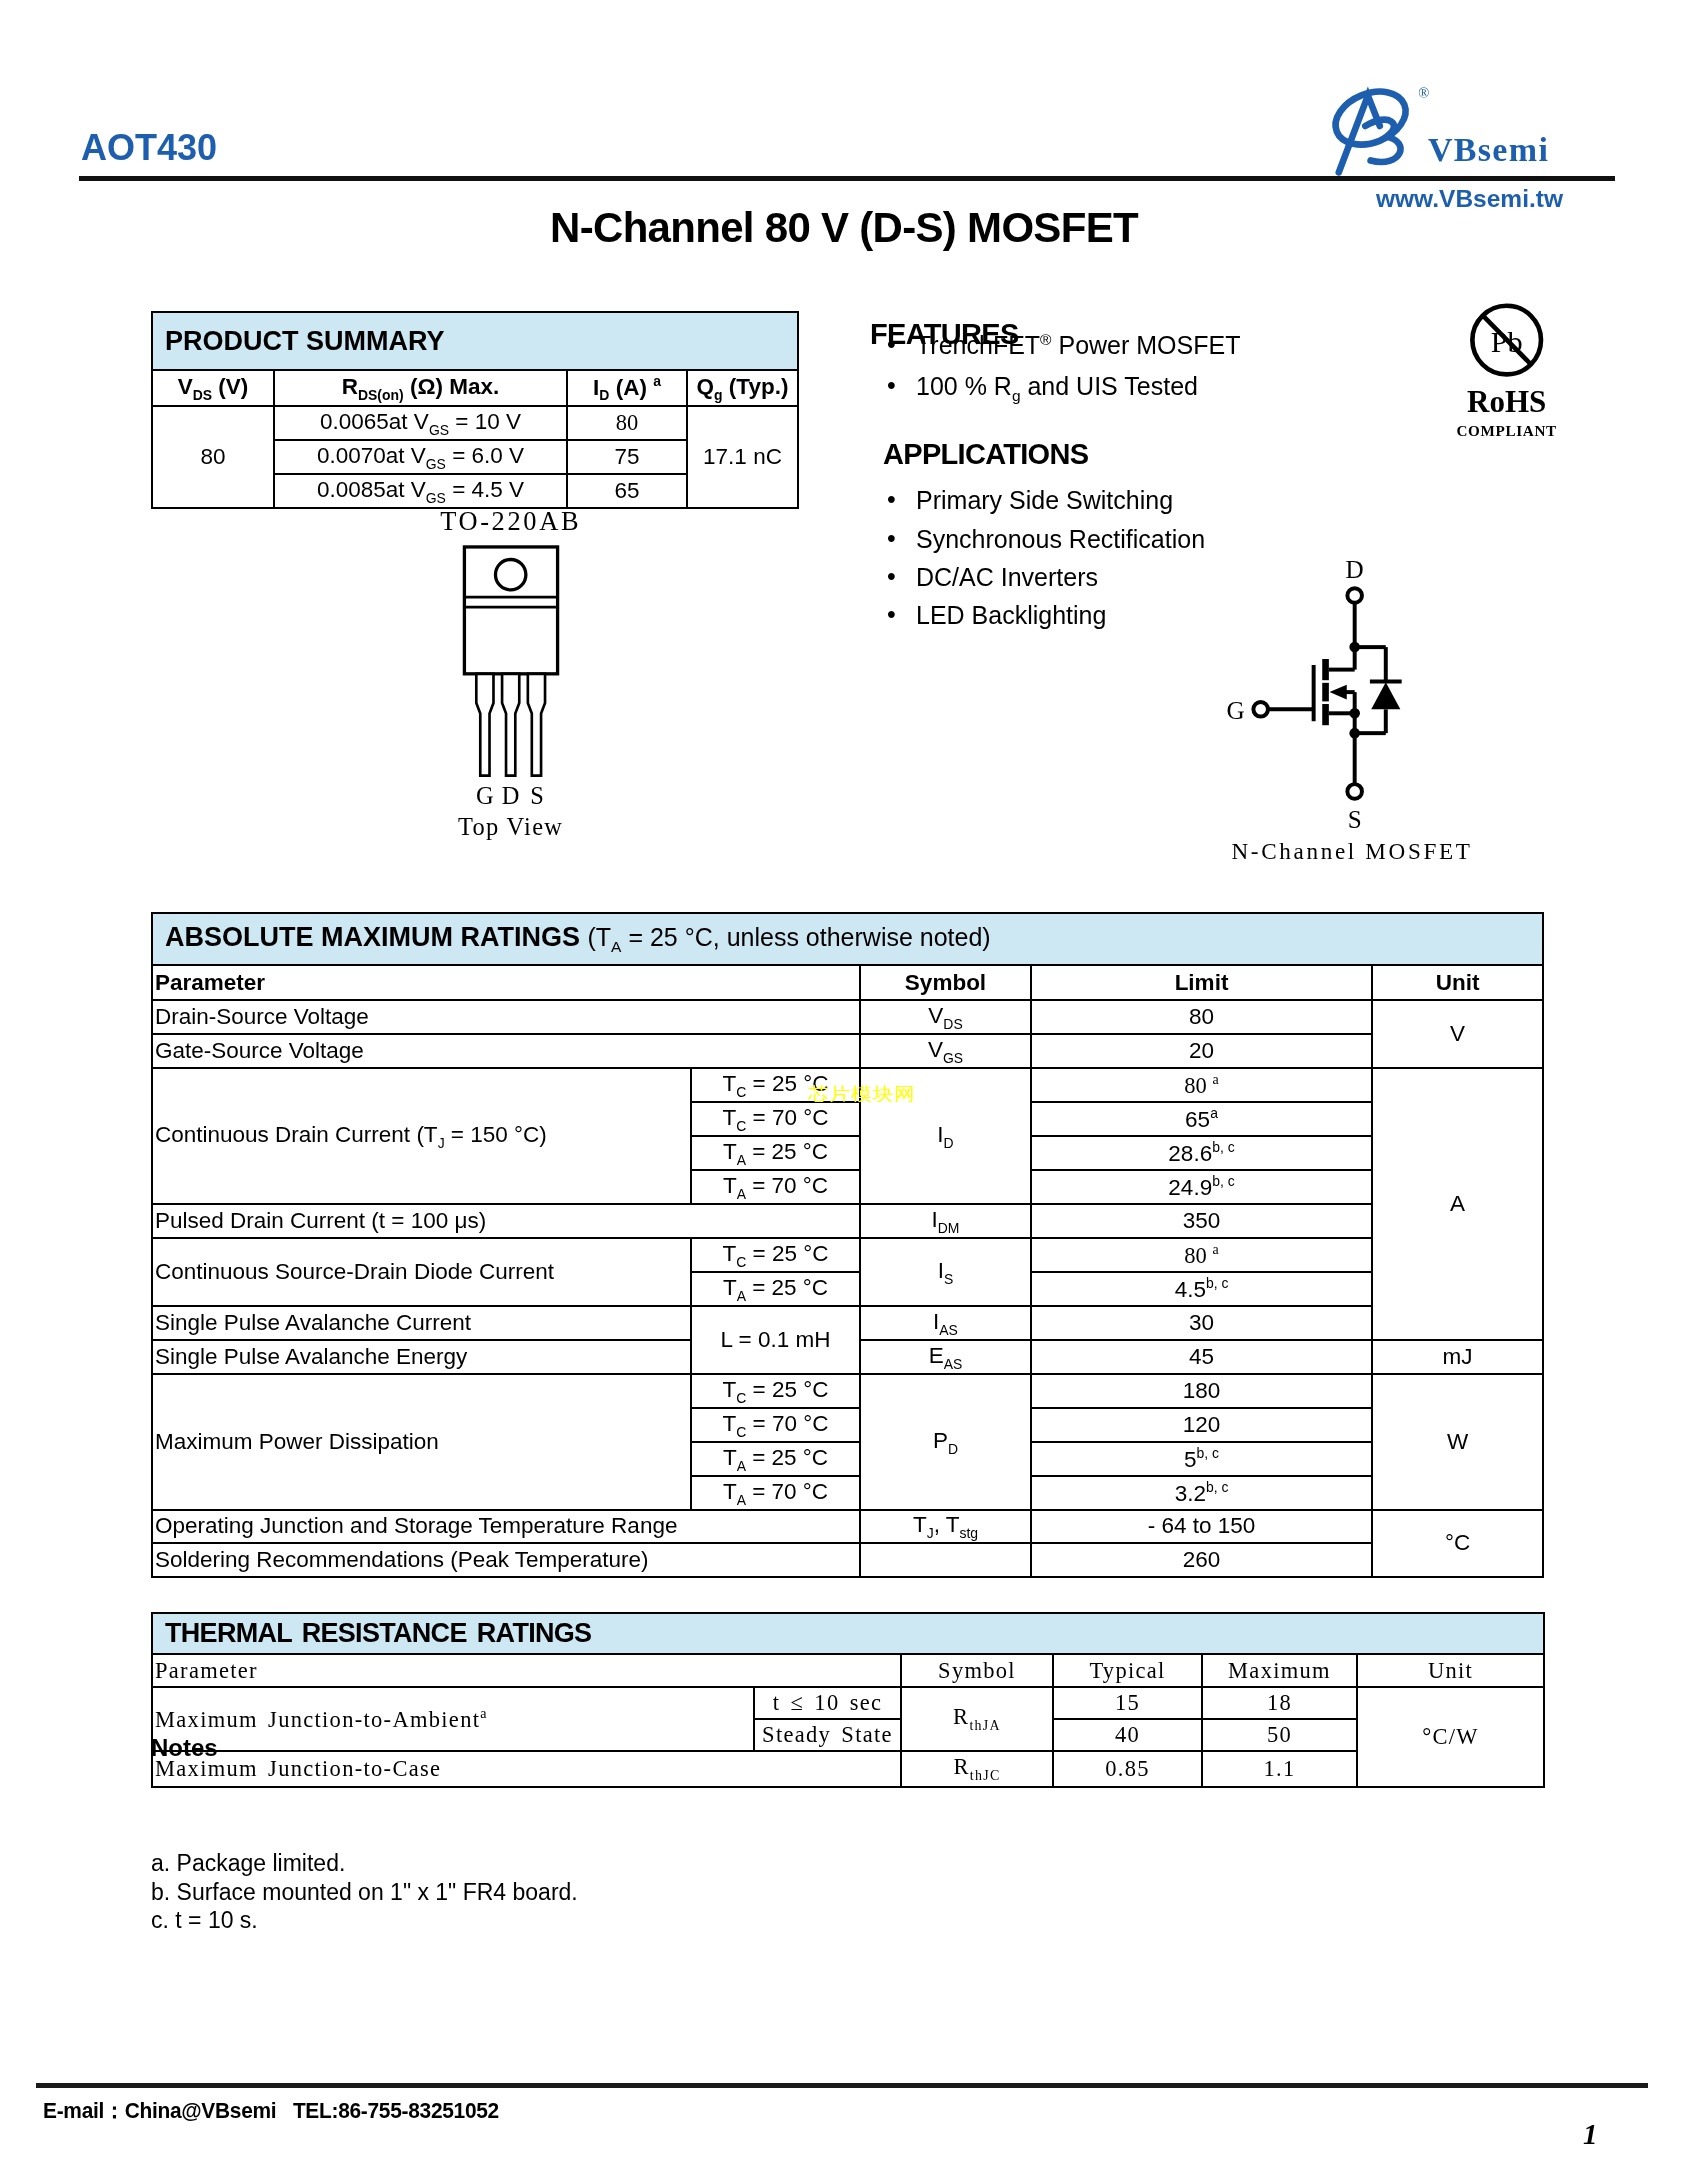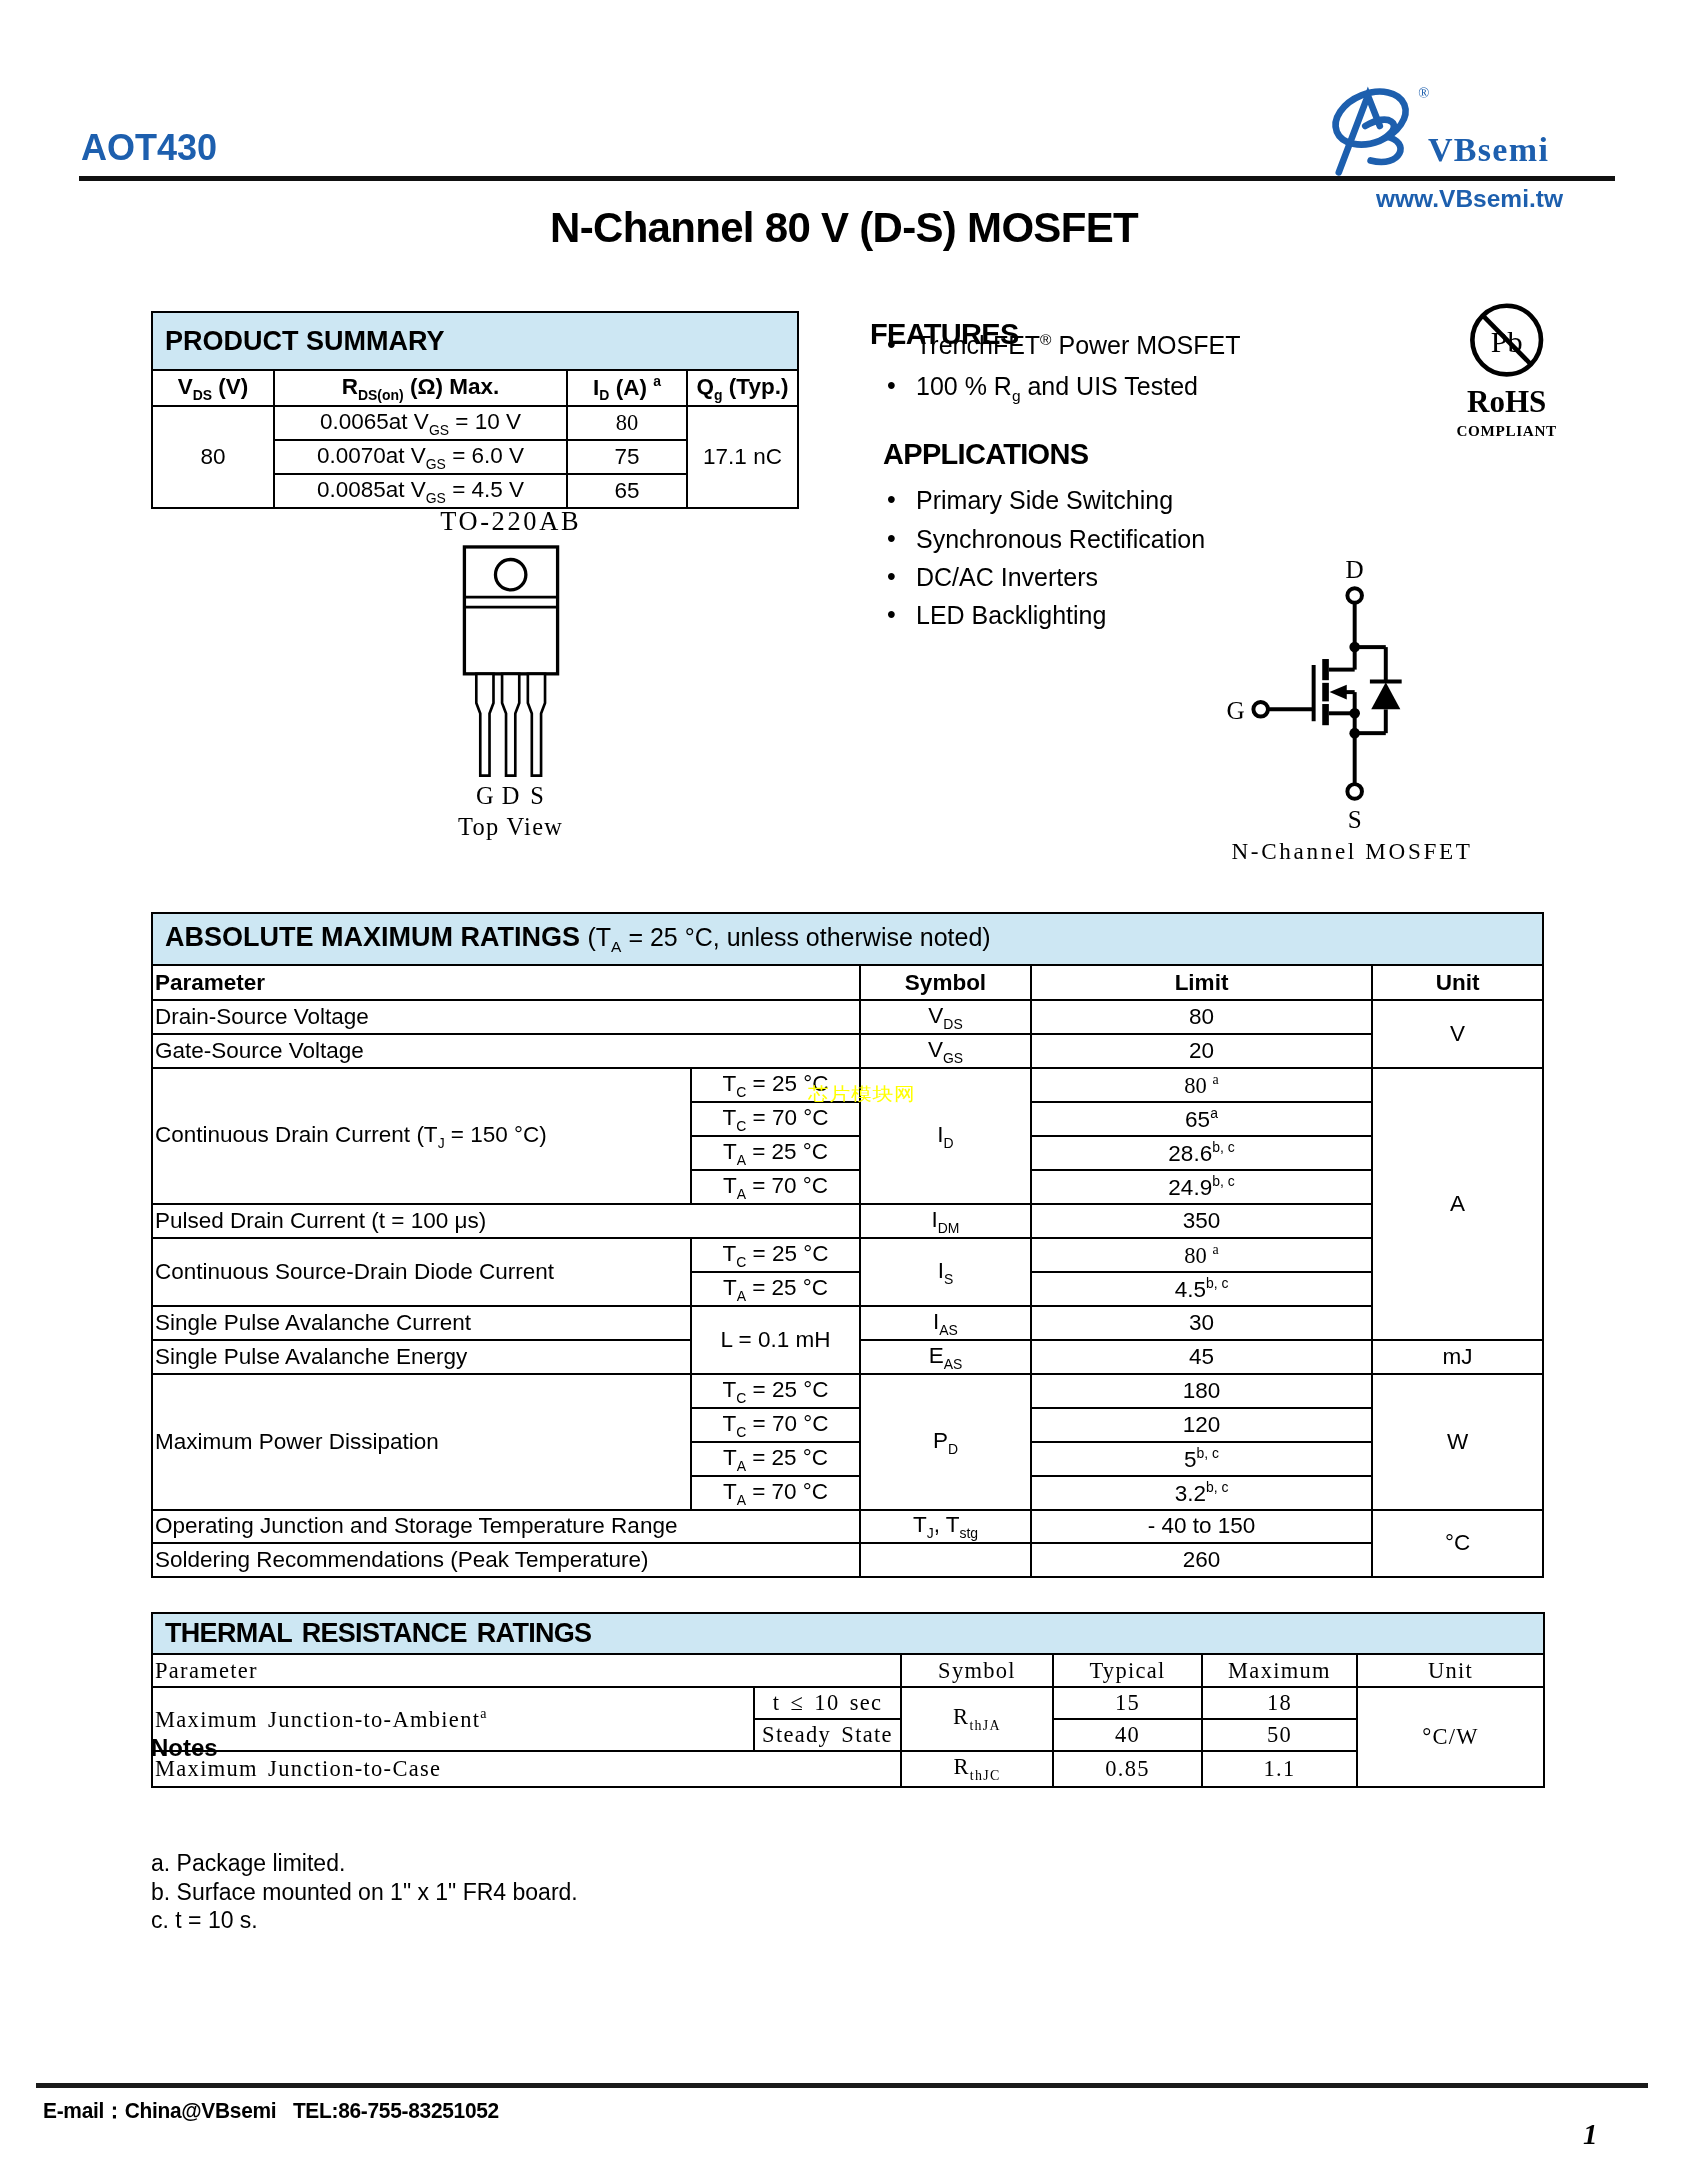--- a/index.html
+++ b/index.html
@@ -272,21 +272,21 @@
       <td>T<sub>A</sub> = 25 °C</td>
       <td>5<sup>b, c</sup></td>
     </tr>
     <tr style="height:34px;">
       <td>T<sub>A</sub> = 70 °C</td>
       <td>3.2<sup>b, c</sup></td>
     </tr>
     <tr style="height:20px;">
       <td class="pl" colspan="2">Operating Junction and Storage Temperature Range</td>
       <td>T<sub>J</sub>, T<sub>stg</sub></td>
-      <td>- 40 to 150</td>
+      <td>- 64 to 150</td>
       <td rowspan="2">°C</td>
     </tr>
     <tr style="height:34px;">
       <td class="pl" colspan="2">Soldering Recommendations (Peak Temperature)</td>
       <td></td>
       <td>260</td>
     </tr>
   </tbody>
     </table>
 

